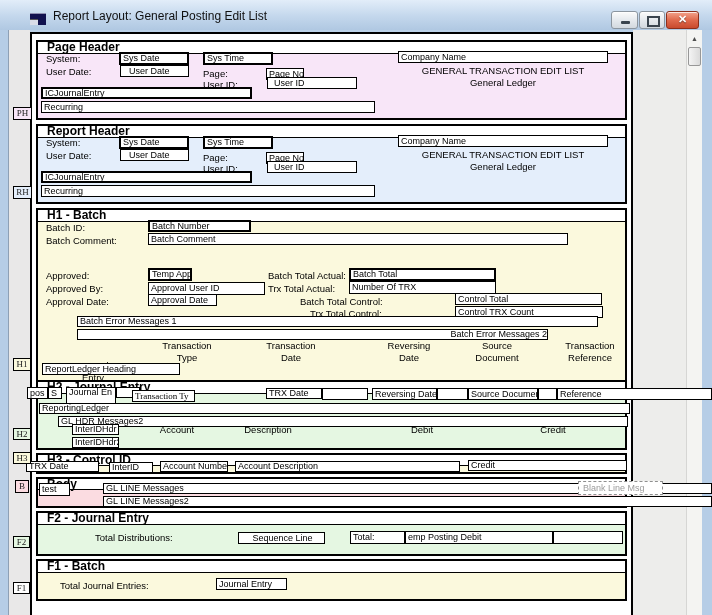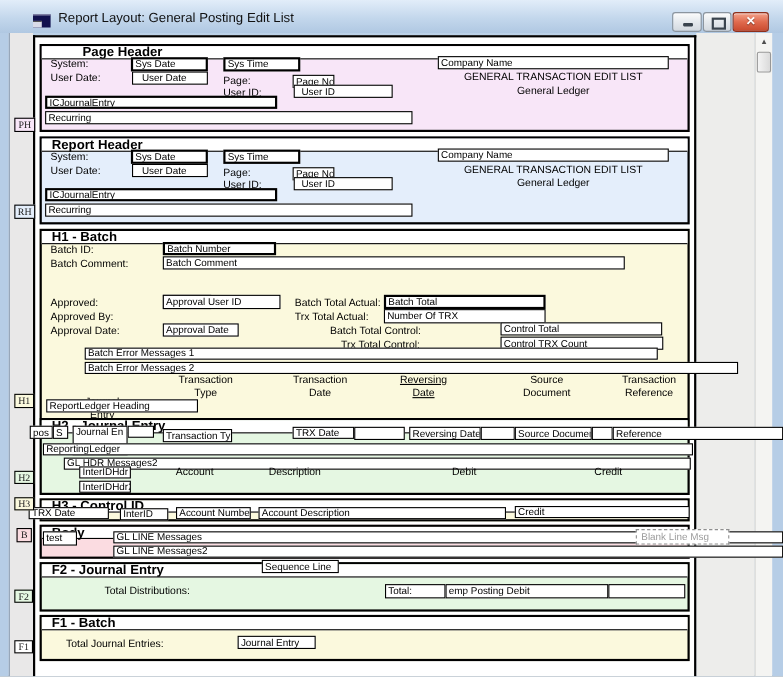--- a/index.html
+++ b/index.html
@@ -71,21 +71,21 @@
   <div class="left-gutter"></div>
   <div class="right-gutter"></div>
   <div class="scroll-track"></div>
   <div class="sb-up"><span>▲</span></div>
   <div class="sb-thumb"></div>
 
   <div class="page"></div>
   <div id="stage">
       <div class="section" style="left: 36px; top: 40px; width: 591px; height: 80px; background: rgb(248, 230, 248);">
         <div class="band" style="height: 12px;">
-          <span class="band-title" style="line-height: 11px; margin-left: 28px;">Page Header</span>
+          <span class="band-title" style="line-height: 11px;">Page Header</span>
         </div>
       </div>
       <div class="lbl" style="left: 46px; top: 53px;">System:</div>
       <div class="fld b2" style="width: 70px; height: 13px; line-height: 9px; left: 119px; top: 52px;">Sys Date</div>
       <div class="fld b2" style="width: 70px; height: 13px; line-height: 9px; left: 203px; top: 52px;">Sys Time</div>
       <div class="lbl" style="left: 46px; top: 66px;">User Date:</div>
       <div class="fld" style="width: 69px; height: 12px; line-height: 10px; padding-left: 8px; left: 120px; top: 65px;">User Date</div>
       <div class="lbl" style="left: 203px; top: 68px;">Page:</div>
       <div class="fld" style="width: 38px; height: 12px; line-height: 10px; left: 266px; top: 68px;">Page No.</div>
       <div class="lbl" style="left: 203px; top: 79px;">User ID:</div>
@@ -119,56 +119,56 @@
           <span class="band-title" style="line-height: 11px;">H1 - Batch</span>
         </div>
       </div>
       <div class="lbl" style="left: 46px; top: 222px;">Batch ID:</div>
       <div class="fld b2" style="width: 103px; height: 12px; line-height: 8px; left: 148px; top: 220px;">Batch Number</div>
       <div class="lbl" style="left: 46px; top: 235px;">Batch Comment:</div>
       <div class="fld" style="width: 420px; height: 12px; line-height: 10px; left: 148px; top: 233px;">Batch Comment</div>
       <div class="lbl" style="left: 46px; top: 270px;">Approved:</div>
       <div class="fld b2" style="width: 44px; height: 13px; line-height: 9px; left: 148px; top: 268px;">Temp Appr</div>
       <div class="lbl" style="left: 46px; top: 283px;">Approved By:</div>
-      <div class="fld" style="width: 107px; height: 13px; line-height: 11px; left: 148px; top: 268px;">Approval User ID</div>
+      <div class="fld" style="width: 117px; height: 13px; line-height: 11px; left: 148px; top: 282px;">Approval User ID</div>
       <div class="lbl" style="left: 46px; top: 296px;">Approval Date:</div>
       <div class="fld" style="width: 69px; height: 12px; line-height: 10px; left: 148px; top: 294px;">Approval Date</div>
       <div class="lbl" style="left: 268px; top: 270px;">Batch Total Actual:</div>
       <div class="fld b2" style="width: 147px; height: 13px; line-height: 9px; left: 349px; top: 268px;">Batch Total</div>
       <div class="lbl" style="left: 268px; top: 283px;">Trx Total Actual:</div>
       <div class="fld" style="width: 147px; height: 13px; line-height: 11px; left: 349px; top: 281px;">Number Of TRX</div>
       <div class="lbl" style="left: 300px; top: 296px;">Batch Total Control:</div>
       <div class="fld" style="width: 147px; height: 12px; line-height: 10px; left: 455px; top: 293px;">Control Total</div>
       <div class="lbl" style="left: 310px; top: 308px;">Trx Total Control:</div>
       <div class="fld" style="width: 148px; height: 12px; line-height: 10px; left: 455px; top: 306px;">Control TRX Count</div>
       <div class="fld" style="width: 521px; height: 11px; line-height: 9px; left: 77px; top: 316px;">Batch Error Messages 1</div>
-      <div class="fld" style="width: 594px; height: 11px; line-height: 9px; left: 77px; top: 329px;">Batch Error Messages 2</div>
+      <div class="fld" style="width: 471px; height: 11px; line-height: 9px; left: 77px; top: 329px; text-align: right;">Batch Error Messages 2</div>
       <div class="colhead" style="left: 48px; top: 340px; margin-top: 20px;">Journal
 Entry</div>
       <div class="colhead" style="left: 142px; top: 340px;">Transaction
 Type</div>
       <div class="colhead" style="left: 246px; top: 340px;">Transaction
 Date</div>
-      <div class="colhead" style="left: 340px; top: 340px; text-decoration: underline;">Reversing
+      <div class="colhead" style="left: 364px; top: 340px;">Reversing
 Date</div>
       <div class="colhead" style="left: 452px; top: 340px;">Source
 Document</div>
       <div class="colhead" style="left: 545px; top: 340px;">Transaction
 Reference</div>
       <div class="fld" style="width: 138px; height: 12px; line-height: 10px; left: 42px; top: 363px;">ReportLedger Heading</div>
       <div class="section" style="left: 36px; top: 380px; width: 591px; height: 70px; background: rgb(229, 247, 226);">
         <div class="band" style="height: 12px;">
           <span class="band-title" style="line-height: 11px;">H2 - Journal Entry</span>
         </div>
       </div>
       <div class="fld" style="width: 21px; height: 12px; line-height: 10px; left: 27px; top: 387px;">pos</div>
       <div class="fld" style="width: 14px; height: 12px; line-height: 10px; left: 48px; top: 387px;">S</div>
       <div class="fld" style="width: 50px; height: 27px; line-height: 9px; left: 66px; top: 387px;">Journal En</div>
       <div class="fld" style="width: 24px; height: 11px; line-height: 9px; left: 116px; top: 387px;"></div>
-      <div class="fld" style="width: 63px; height: 12px; line-height: 10px; left: 148px; top: 390px;">Transaction Ty</div>
+      <div class="fld" style="width: 63px; height: 12px; line-height: 10px; left: 132px; top: 390px; font-family: Liberation Serif, serif;">Transaction Ty</div>
       <div class="fld" style="width: 56px; height: 11px; line-height: 9px; left: 266px; top: 388px;">TRX Date</div>
       <div class="fld" style="width: 46px; height: 12px; line-height: 10px; left: 322px; top: 388px;"></div>
       <div class="fld" style="width: 65px; height: 12px; line-height: 10px; left: 372px; top: 388px;">Reversing Date</div>
       <div class="fld" style="width: 31px; height: 12px; line-height: 10px; left: 437px; top: 388px;"></div>
       <div class="fld" style="width: 70px; height: 12px; line-height: 10px; left: 468px; top: 388px;">Source Document</div>
       <div class="fld" style="width: 19px; height: 12px; line-height: 10px; left: 538px; top: 388px;"></div>
       <div class="fld" style="width: 155px; height: 12px; line-height: 10px; left: 557px; top: 388px;">Reference</div>
       <div class="fld" style="width: 591px; height: 11px; line-height: 9px; left: 39px; top: 403px;">ReportingLedger</div>
       <div class="fld" style="width: 570px; height: 11px; line-height: 9px; left: 58px; top: 416px;">GL HDR Messages2</div>
       <div class="ctext" style="width: 80px; left: 137px; top: 424px;">Account</div>
@@ -195,21 +195,21 @@
       <div class="fld" style="width: 31px; height: 13px; line-height: 11px; left: 39px; top: 483px;">test</div>
       <div class="fld" style="width: 609px; height: 11px; line-height: 9px; left: 103px; top: 483px;">GL LINE Messages</div>
       <div class="dashedfld" style="width: 85px; height: 14px; line-height: 12px; left: 538px; top: 481px;">Blank Line Msg</div>
       <div class="fld" style="width: 609px; height: 11px; line-height: 9px; left: 103px; top: 496px;">GL LINE Messages2</div>
       <div class="section" style="left: 36px; top: 511px; width: 591px; height: 45px; background: rgb(229, 247, 226);">
         <div class="band" style="height: 12px;">
           <span class="band-title" style="line-height: 11px;">F2 - Journal Entry</span>
         </div>
       </div>
       <div class="lbl" style="left: 95px; top: 532px;">Total Distributions:</div>
-      <div class="fld" style="width: 70px; height: 12px; line-height: 10px; left: 238px; top: 509px;">Sequence Line</div>
+      <div class="fld" style="width: 87px; height: 12px; line-height: 10px; left: 238px; top: 532px; text-align: center;">Sequence Line</div>
       <div class="fld" style="width: 55px; height: 13px; line-height: 11px; left: 350px; top: 531px;">Total:</div>
       <div class="fld" style="width: 148px; height: 13px; line-height: 11px; left: 405px; top: 531px;">emp Posting Debit</div>
       <div class="fld" style="width: 70px; height: 13px; line-height: 11px; left: 553px; top: 531px;"></div>
       <div class="section" style="left: 36px; top: 559px; width: 591px; height: 42px; background: rgb(251, 249, 221);">
         <div class="band" style="height: 12px;">
           <span class="band-title" style="line-height: 11px;">F1 - Batch</span>
         </div>
       </div>
       <div class="lbl" style="left: 60px; top: 580px;">Total Journal Entries:</div>
       <div class="fld" style="width: 71px; height: 12px; line-height: 10px; left: 216px; top: 578px;">Journal Entry</div>

